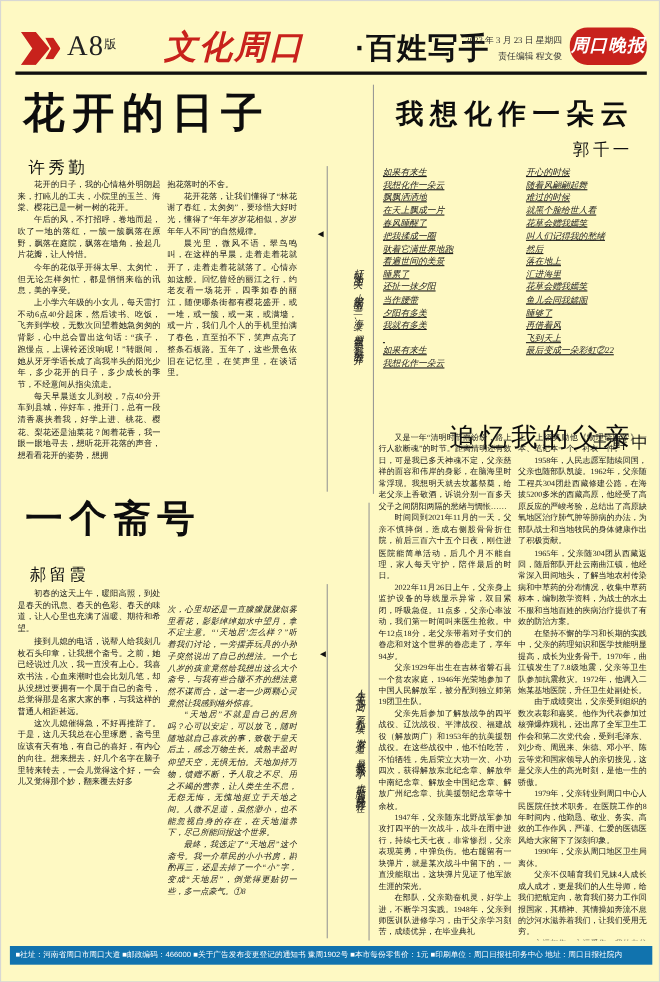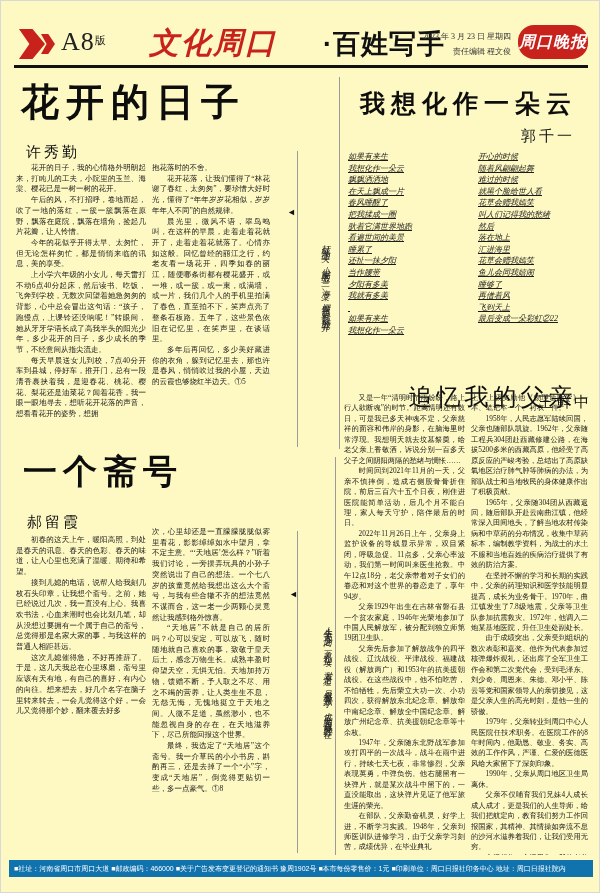--- a/index.html
+++ b/index.html
@@ -67,27 +67,26 @@
   <div class="vrule" style="left:296px;top:530px;height:322px;"></div>
   <div class="vrule" style="left:334px;top:456px;height:398px;"></div>
 
   <div id="huakai-title">花开的日子</div>
   <div class="byline" style="left:25px;top:142px;">许秀勤</div>
   <div class="col" style="left:15px;top:162px;width:130px;height:284px;">
       <p>花开的日子，我的心情格外明朗起来，打盹儿的工夫，小院里的玉兰、海棠、樱花已是一树一树的花开。</p>
       <p>午后的风，不打招呼，卷地而起，吹了一地的落红，一簇一簇飘落在原野，飘落在庭院，飘落在墙角，捡起几片花瓣，让人怜惜。</p>
       <p>今年的花似乎开得太早、太匆忙，但无论怎样匆忙，都是悄悄来临的讯息，美的享受。</p>
       <p>上小学六年级的小女儿，每天雷打不动6点40分起床，然后读书、吃饭，飞奔到学校，无数次回望着她急匆匆的背影，心中总会冒出这句话：“孩子，跑慢点，上课铃还没响呢！”转眼间，她从牙牙学语长成了高我半头的阳光少年，多少花开的日子，多少成长的季节，不经意间从指尖流走。</p>
-      <p>每天早晨送女儿到校，7点40分开车到县城，停好车，推开门，总有一段清香裹挟着我，是迎春花、桃花、樱花、梨花还是油菜花？闻着花香，我一眼一眼地寻去，想听花开花落的声音，想看看花开的姿势，想拥</p>
+      <p>每天早晨送女儿到校，7点40分开车到县城，停好车，推开门，总有一段清香裹挟着我，好学上进、桃花、樱花、梨花还是油菜花？闻着花香，我一眼一眼地寻去，想听花开花落的声音，想看看花开的姿势，想拥</p>
     </div>
   <div class="col" style="left:151px;top:162px;width:118px;height:284px;">
       <p class="cont">抱花落时的不舍。</p>
       <p>花开花落，让我们懂得了“林花谢了春红，太匆匆”，要珍惜大好时光，懂得了“年年岁岁花相似，岁岁年年人不同”的自然规律。</p>
       <p>晨光里，微风不语，翠鸟鸣叫，在这样的早晨，走着走着花就开了，走着走着花就落了。心情亦如这般。回忆曾经的丽江之行，约老友看一场花开，四季如春的丽江，随便哪条街都有樱花盛开，或一堆，或一簇，或一束，或满墙，或一片，我们几个人的手机里拍满了春色，直至拍不下，笑声点亮了整条石板路。五年了，这些景色依旧在记忆里，在笑声里，在谈话里。</p>
-      <p>多年后再回忆，多少美好藏进你的衣角，躲到记忆里去，那也许是春风，悄悄吹过我的小屋，天边的云霞也够烧红半边天。①5</p>
     </div>
   <div class="qmark" style="left:286px;top:206px;">◄</div>
   <div class="vquote" style="left:288px;top:218px;width:44px;height:150px;">打盹儿的工夫，小院里的玉兰、海棠、樱花已是一树一树的花开。</div>
 
   <div id="poem-title">我想化作一朵云</div>
   <div class="byline" style="left:520px;top:126px;">郭千一</div>
   <div class="poem" style="left:347px;top:150px;width:120px;height:188px;">
       <div class="pline">如果有来生</div>
       <div class="pline">我想化作一朵云</div>
       <div class="pline">飘飘洒洒地</div>
@@ -146,21 +145,21 @@
       <p>永远想您，永远爱您，我的老父亲！①6</p>
     </div>
 
   <div id="zhaihao-title">一个斋号</div>
   <div class="byline" style="left:26px;top:512px;">郝留霞</div>
   <div class="col" style="left:15px;top:534px;width:130px;height:318px;">
       <p>初春的这天上午，暖阳高照，到处是春天的讯息、春天的色彩、春天的味道，让人心里也充满了温暖、期待和希望。</p>
       <p>接到儿媳的电话，说帮人给我刻几枚石头印章，让我想个斋号。之前，她已经说过几次，我一直没有上心。我喜欢书法，心血来潮时也会比划几笔，却从没想过要拥有一个属于自己的斋号，总觉得那是名家大家的事，与我这样的普通人相距甚远。</p>
       <p>这次儿媳催得急，不好再推辞了。于是，这几天我总在心里琢磨，斋号里应该有天有地，有自己的喜好，有内心的向往。想来想去，好几个名字在脑子里转来转去，一会儿觉得这个好，一会儿又觉得那个妙，翻来覆去好多</p>
     </div>
-  <div class="col" style="left:151px;top:526px;width:118px;height:318px;">
+  <div class="col" style="left:151px;top:548px;width:118px;height:318px;font-style:italic;">
       <p class="cont">次，心里却还是一直朦朦胧胧似雾里看花，影影绰绰如水中望月，拿不定主意。“‘天地居’怎么样？”听着我们讨论，一旁摆弄玩具的小孙子突然说出了自己的想法。一个七八岁的孩童竟然给我想出这么大个斋号，与我有些合辙不齐的想法竟然不谋而合，这一老一少两颗心灵竟然让我感到格外惊喜。</p>
       <p>“天地居”不就是自己的居所吗？心可以安定，可以放飞，随时随地就自己喜欢的事，致敬于皇天后土，感念万物生长。成熟丰盈时仰望天空，无惧无怕。天地加持万物，馈赠不断，予人取之不尽、用之不竭的营养，让人类生生不息，无怨无悔，无愧地挺立于天地之间。人微不足道，虽然渺小，也不能忽视自身的存在，在天地滋养下，尽己所能回报这个世界。</p>
       <p>最终，我选定了“天地居”这个斋号。我一介草民的小小书房，斟酌再三，还是去掉了一个“小”字，变成“天地居”，倒觉得更贴切一些，多一点豪气。①8</p>
     </div>
   <div class="qmark" style="left:288px;top:588px;">◄</div>
   <div class="vquote" style="left:290px;top:600px;width:44px;height:190px;">人生于天地之间，象一粒尘埃，渺不足道，虽然极其渺小，也不能忽视自身的存在。</div>
 
   <div id="footer">■社址：河南省周口市周口大道    ■邮政编码：466000    ■关于广告发布变更登记的通知书  豫周1902号    ■本市每份零售价：1元    ■印刷单位：周口日报社印务中心  地址：周口日报社院内</div>
 
 </div>

